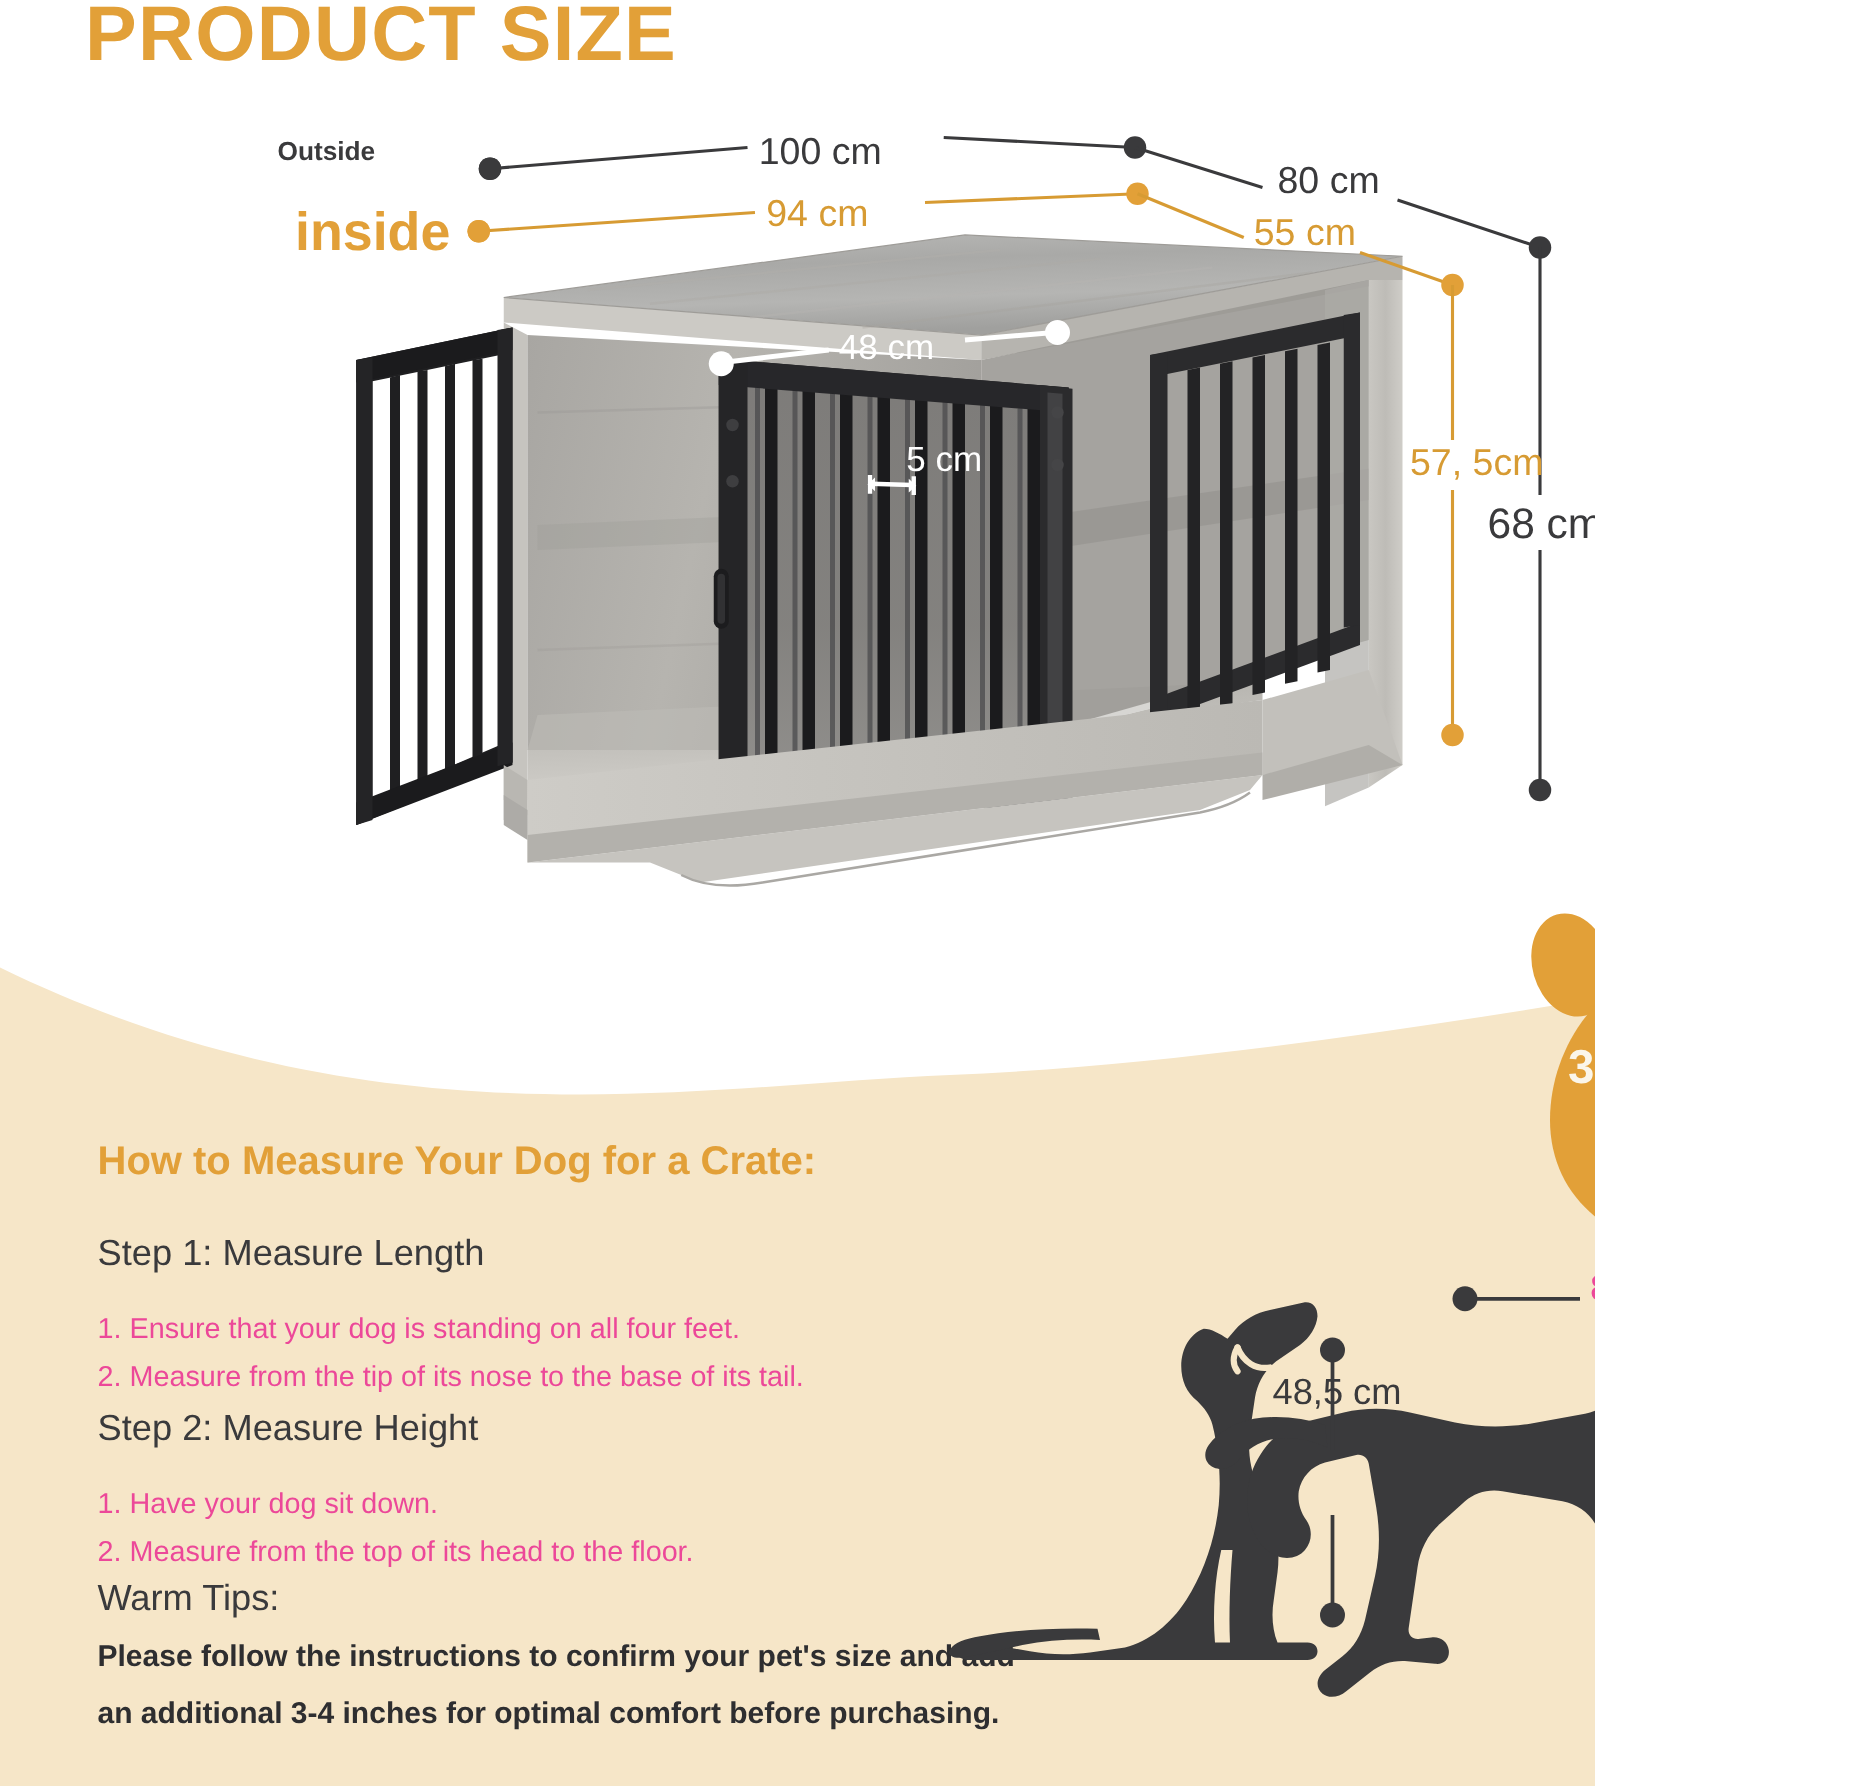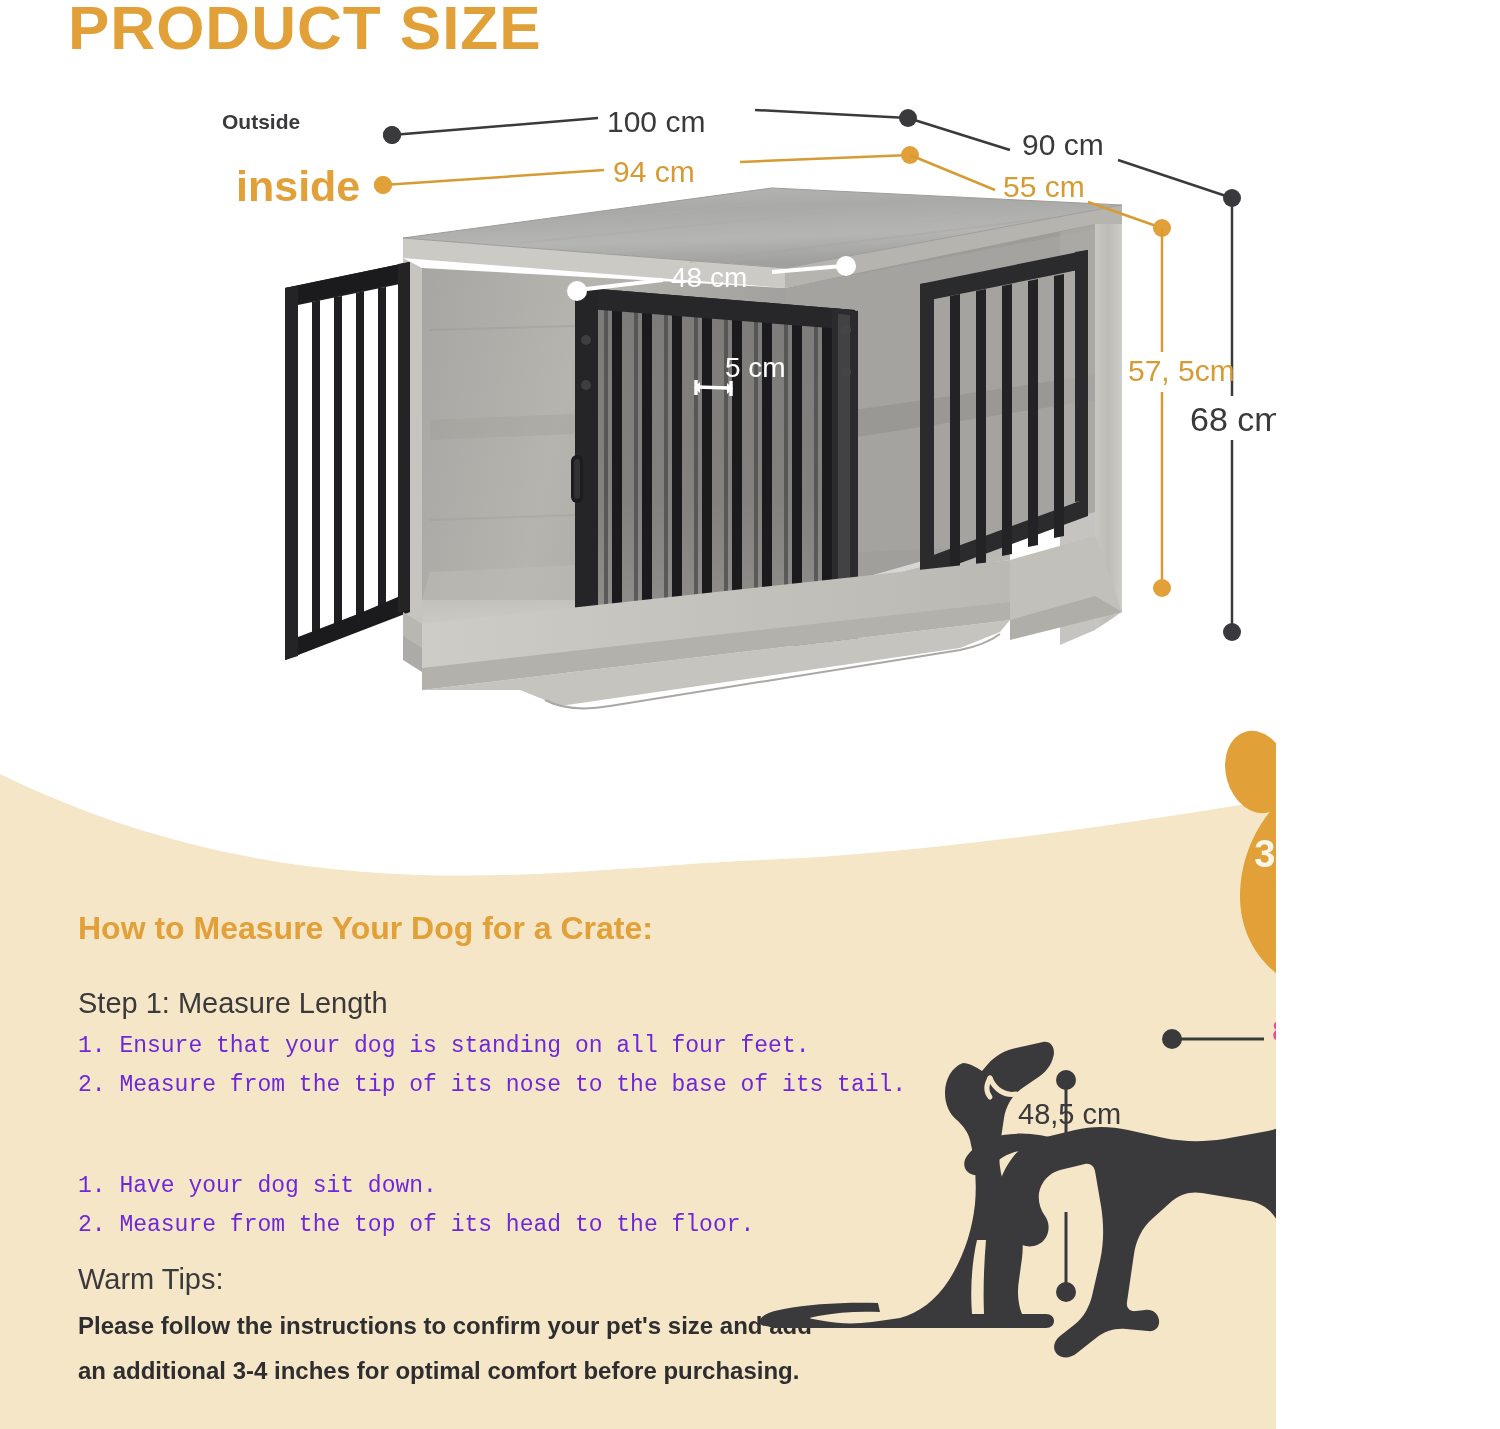--- a/index.html
+++ b/index.html
@@ -104,23 +104,24 @@
     left: 78px;
     font-size: 29px;
     color: #3A3A3C;
     font-family: "Liberation Sans", sans-serif;
     white-space: nowrap;
   }
   .step-line {
     position: absolute;
     left: 78px;
     font-size: 23px;
-    color: #6d28d9;
-    font-family: Liberation Mono, monospace;
+    color: #ec4899;
+    font-family: Liberation Sans, sans-serif;
     white-space: nowrap;
+    margin-top: 16px;
   }
   #step1-head { top: 987px; }
   #step1-l1   { top: 1033px; }
   #step1-l2   { top: 1072px; }
   #step2-head { top: 1127px; }
   #step2-l1   { top: 1173px; }
   #step2-l2   { top: 1212px; }
   #tips-head  { top: 1263px; }
   .tips-line {
     position: absolute;
@@ -374,21 +375,21 @@
     </g>
 
     <circle cx="392" cy="135" r="9" fill="#3A3A3C"></circle>
     <circle cx="383" cy="185" r="9" fill="#E2A038"></circle>
   </svg>
 
   <div class="dim-label" id="label-outside">Outside</div>
   <div class="dim-label" id="label-inside">inside</div>
   <div class="dim-label dim-dark" id="label-100">100 cm</div>
   <div class="dim-label dim-gold" id="label-94">94 cm</div>
-  <div class="dim-label dim-dark" id="label-60">90 cm</div>
+  <div class="dim-label dim-dark" id="label-60">80 cm</div>
   <div class="dim-label dim-gold" id="label-55">55 cm</div>
   <div class="dim-label dim-gold" id="label-575">57, 5cm</div>
   <div class="dim-label dim-dark" id="label-68">68 cm</div>
   <div class="dim-label dim-white" id="label-48">48 cm</div>
   <div class="dim-label dim-white" id="label-5cm">5 cm</div>
 
   <svg class="layer" viewBox="0 0 1500 1429" xmlns="http://www.w3.org/2000/svg">
     <g fill="#E2A038">
       <ellipse cx="1257" cy="772" rx="31" ry="42" transform="rotate(-16 1257 772)"></ellipse>
       <ellipse cx="1324" cy="739" rx="34" ry="45"></ellipse>
@@ -402,20 +403,21 @@
     </g>
   </svg>
   <div id="paw-weight">31.7kg</div>
 
   <div id="howto-title">How to Measure Your Dog for a Crate:</div>
 
   <div class="step-head" id="step1-head">Step 1: Measure Length</div>
   <div class="step-line" id="step1-l1">1. Ensure that your dog is standing on all four feet.</div>
   <div class="step-line" id="step1-l2">2. Measure from the tip of its nose to the base of its tail.</div>
 
+  <div class="step-head" id="step2-head">Step 2: Measure Height</div>
   <div class="step-line" id="step2-l1">1. Have your dog sit down.</div>
   <div class="step-line" id="step2-l2">2. Measure from the top of its head to the floor.</div>
 
   <div class="step-head" id="tips-head">Warm Tips:</div>
   <div class="tips-line" id="tips-l1">Please follow the instructions to confirm your pet's size and add</div>
   <div class="tips-line" id="tips-l2">an additional 3-4 inches for optimal comfort before purchasing.</div>
 
   <svg class="layer" viewBox="0 0 1500 1429" xmlns="http://www.w3.org/2000/svg">
 
     <g fill="#3A3A3C">

